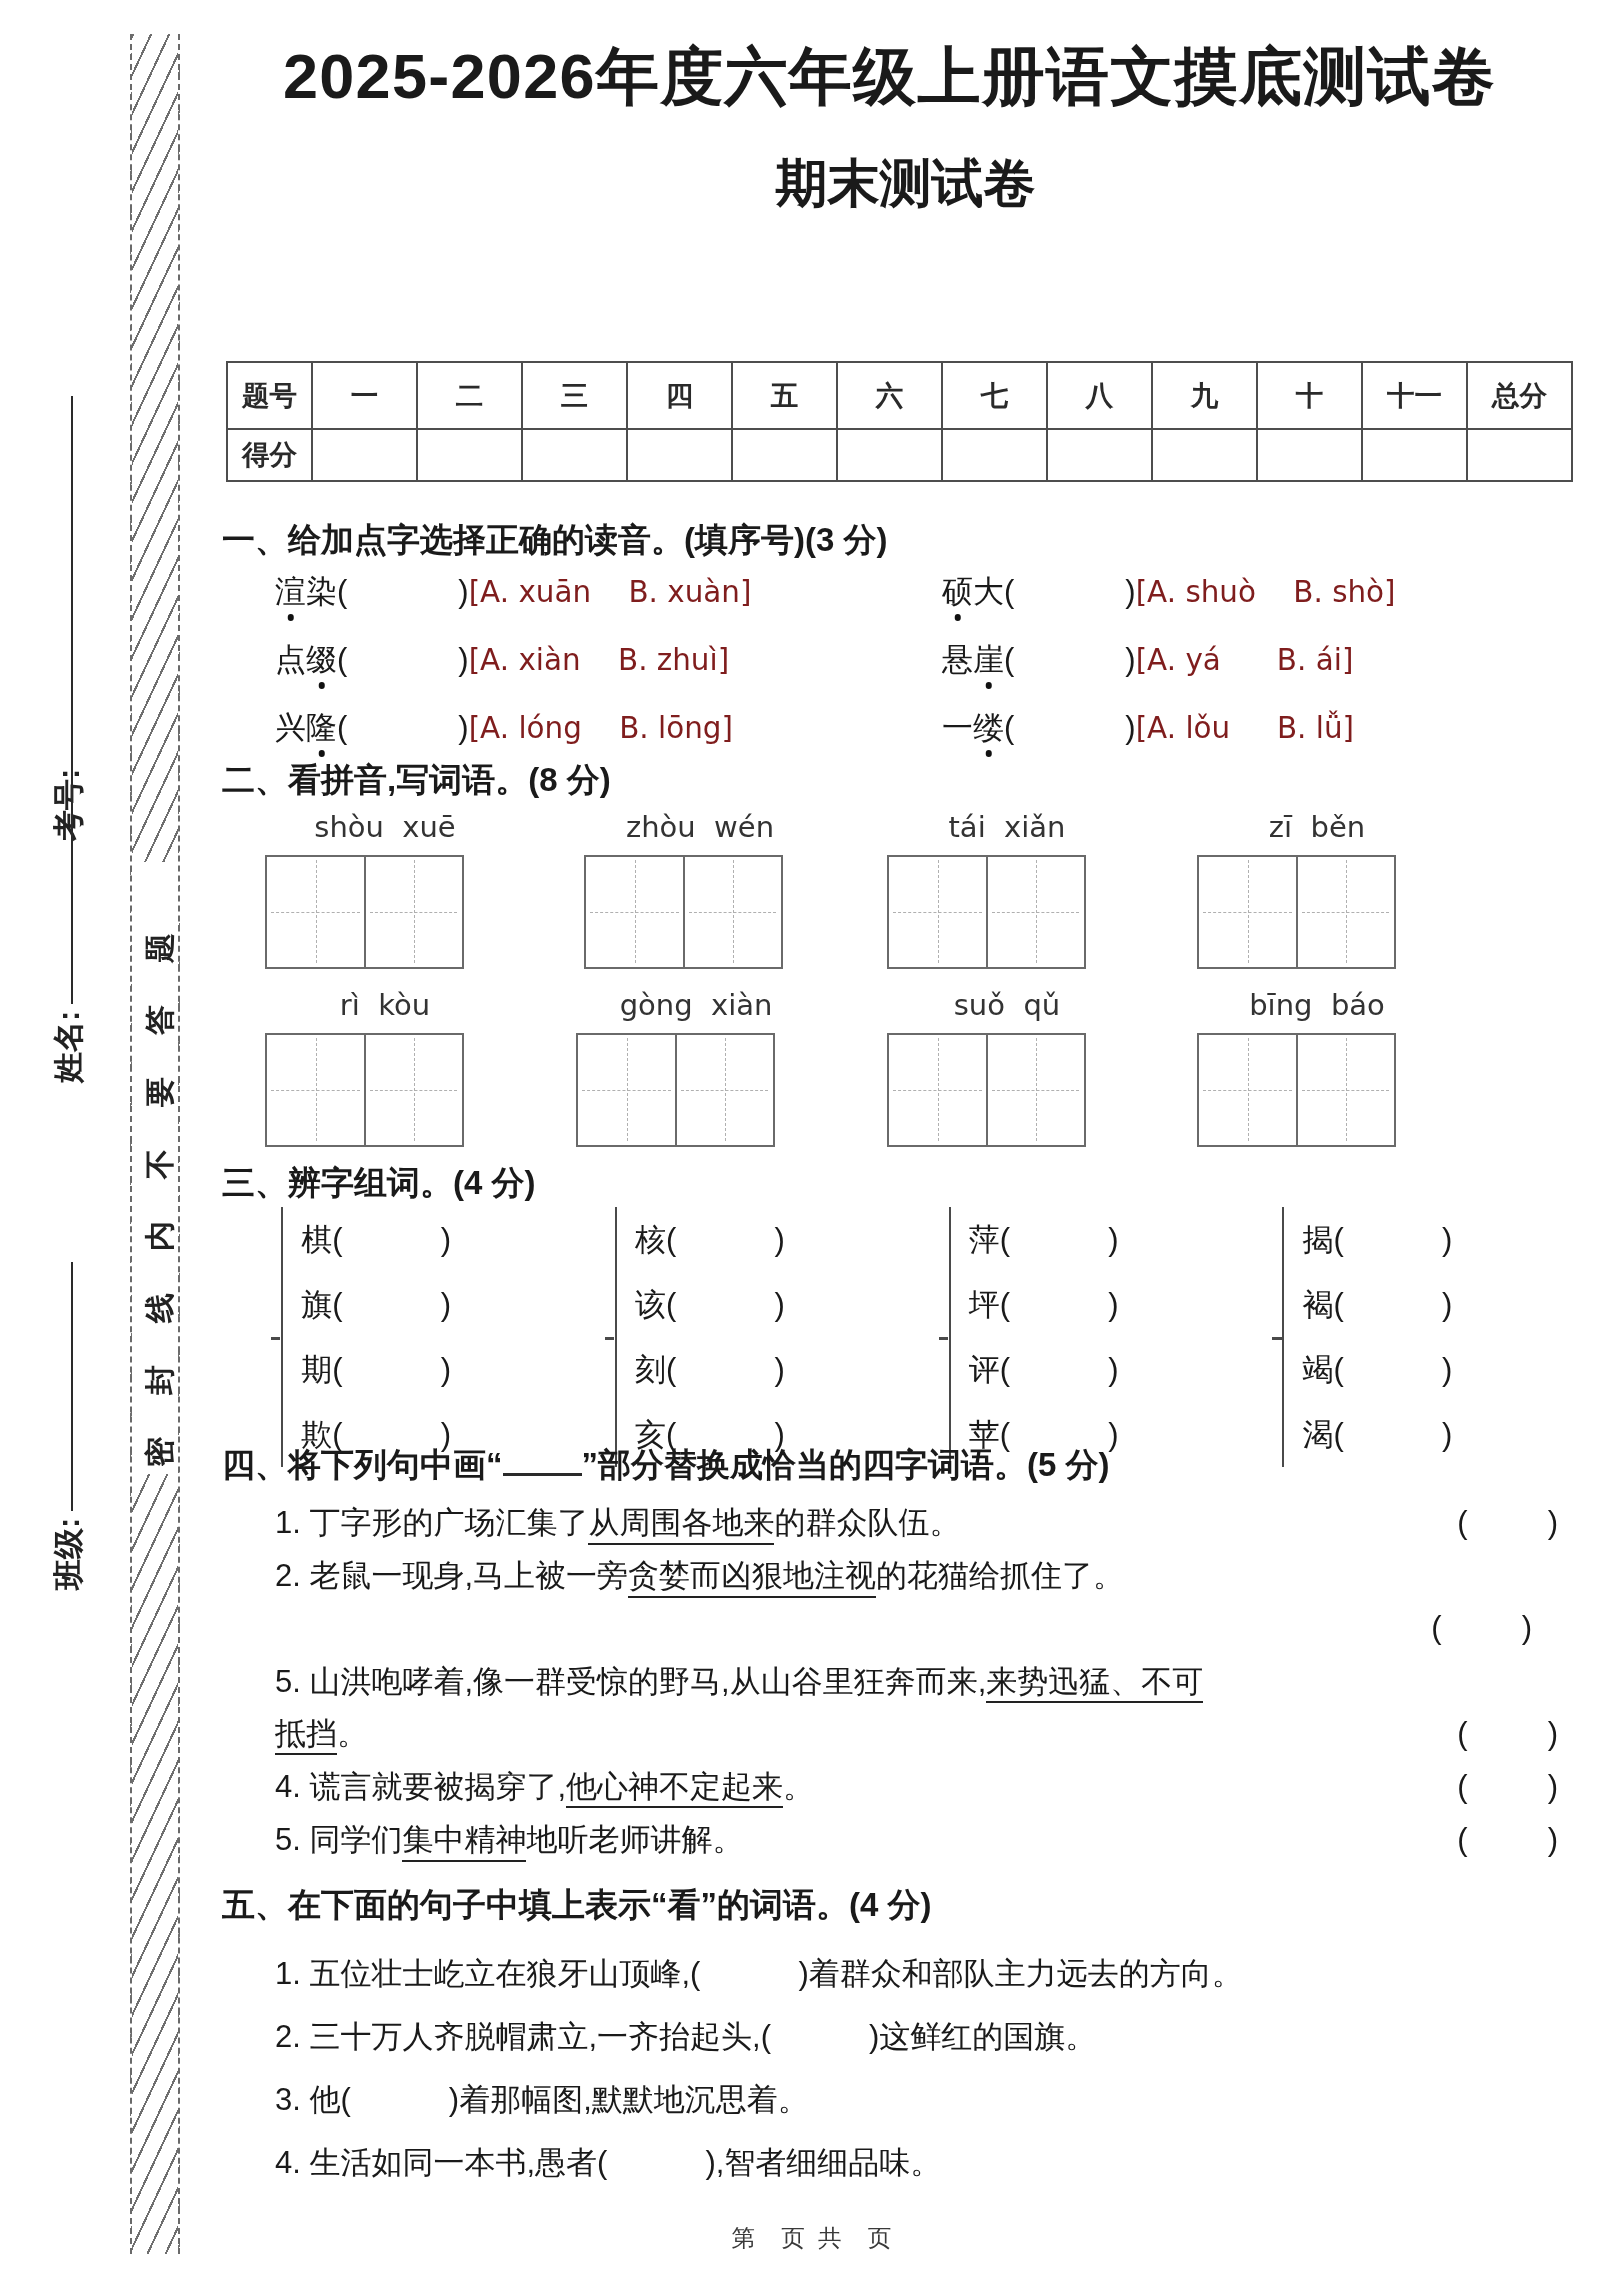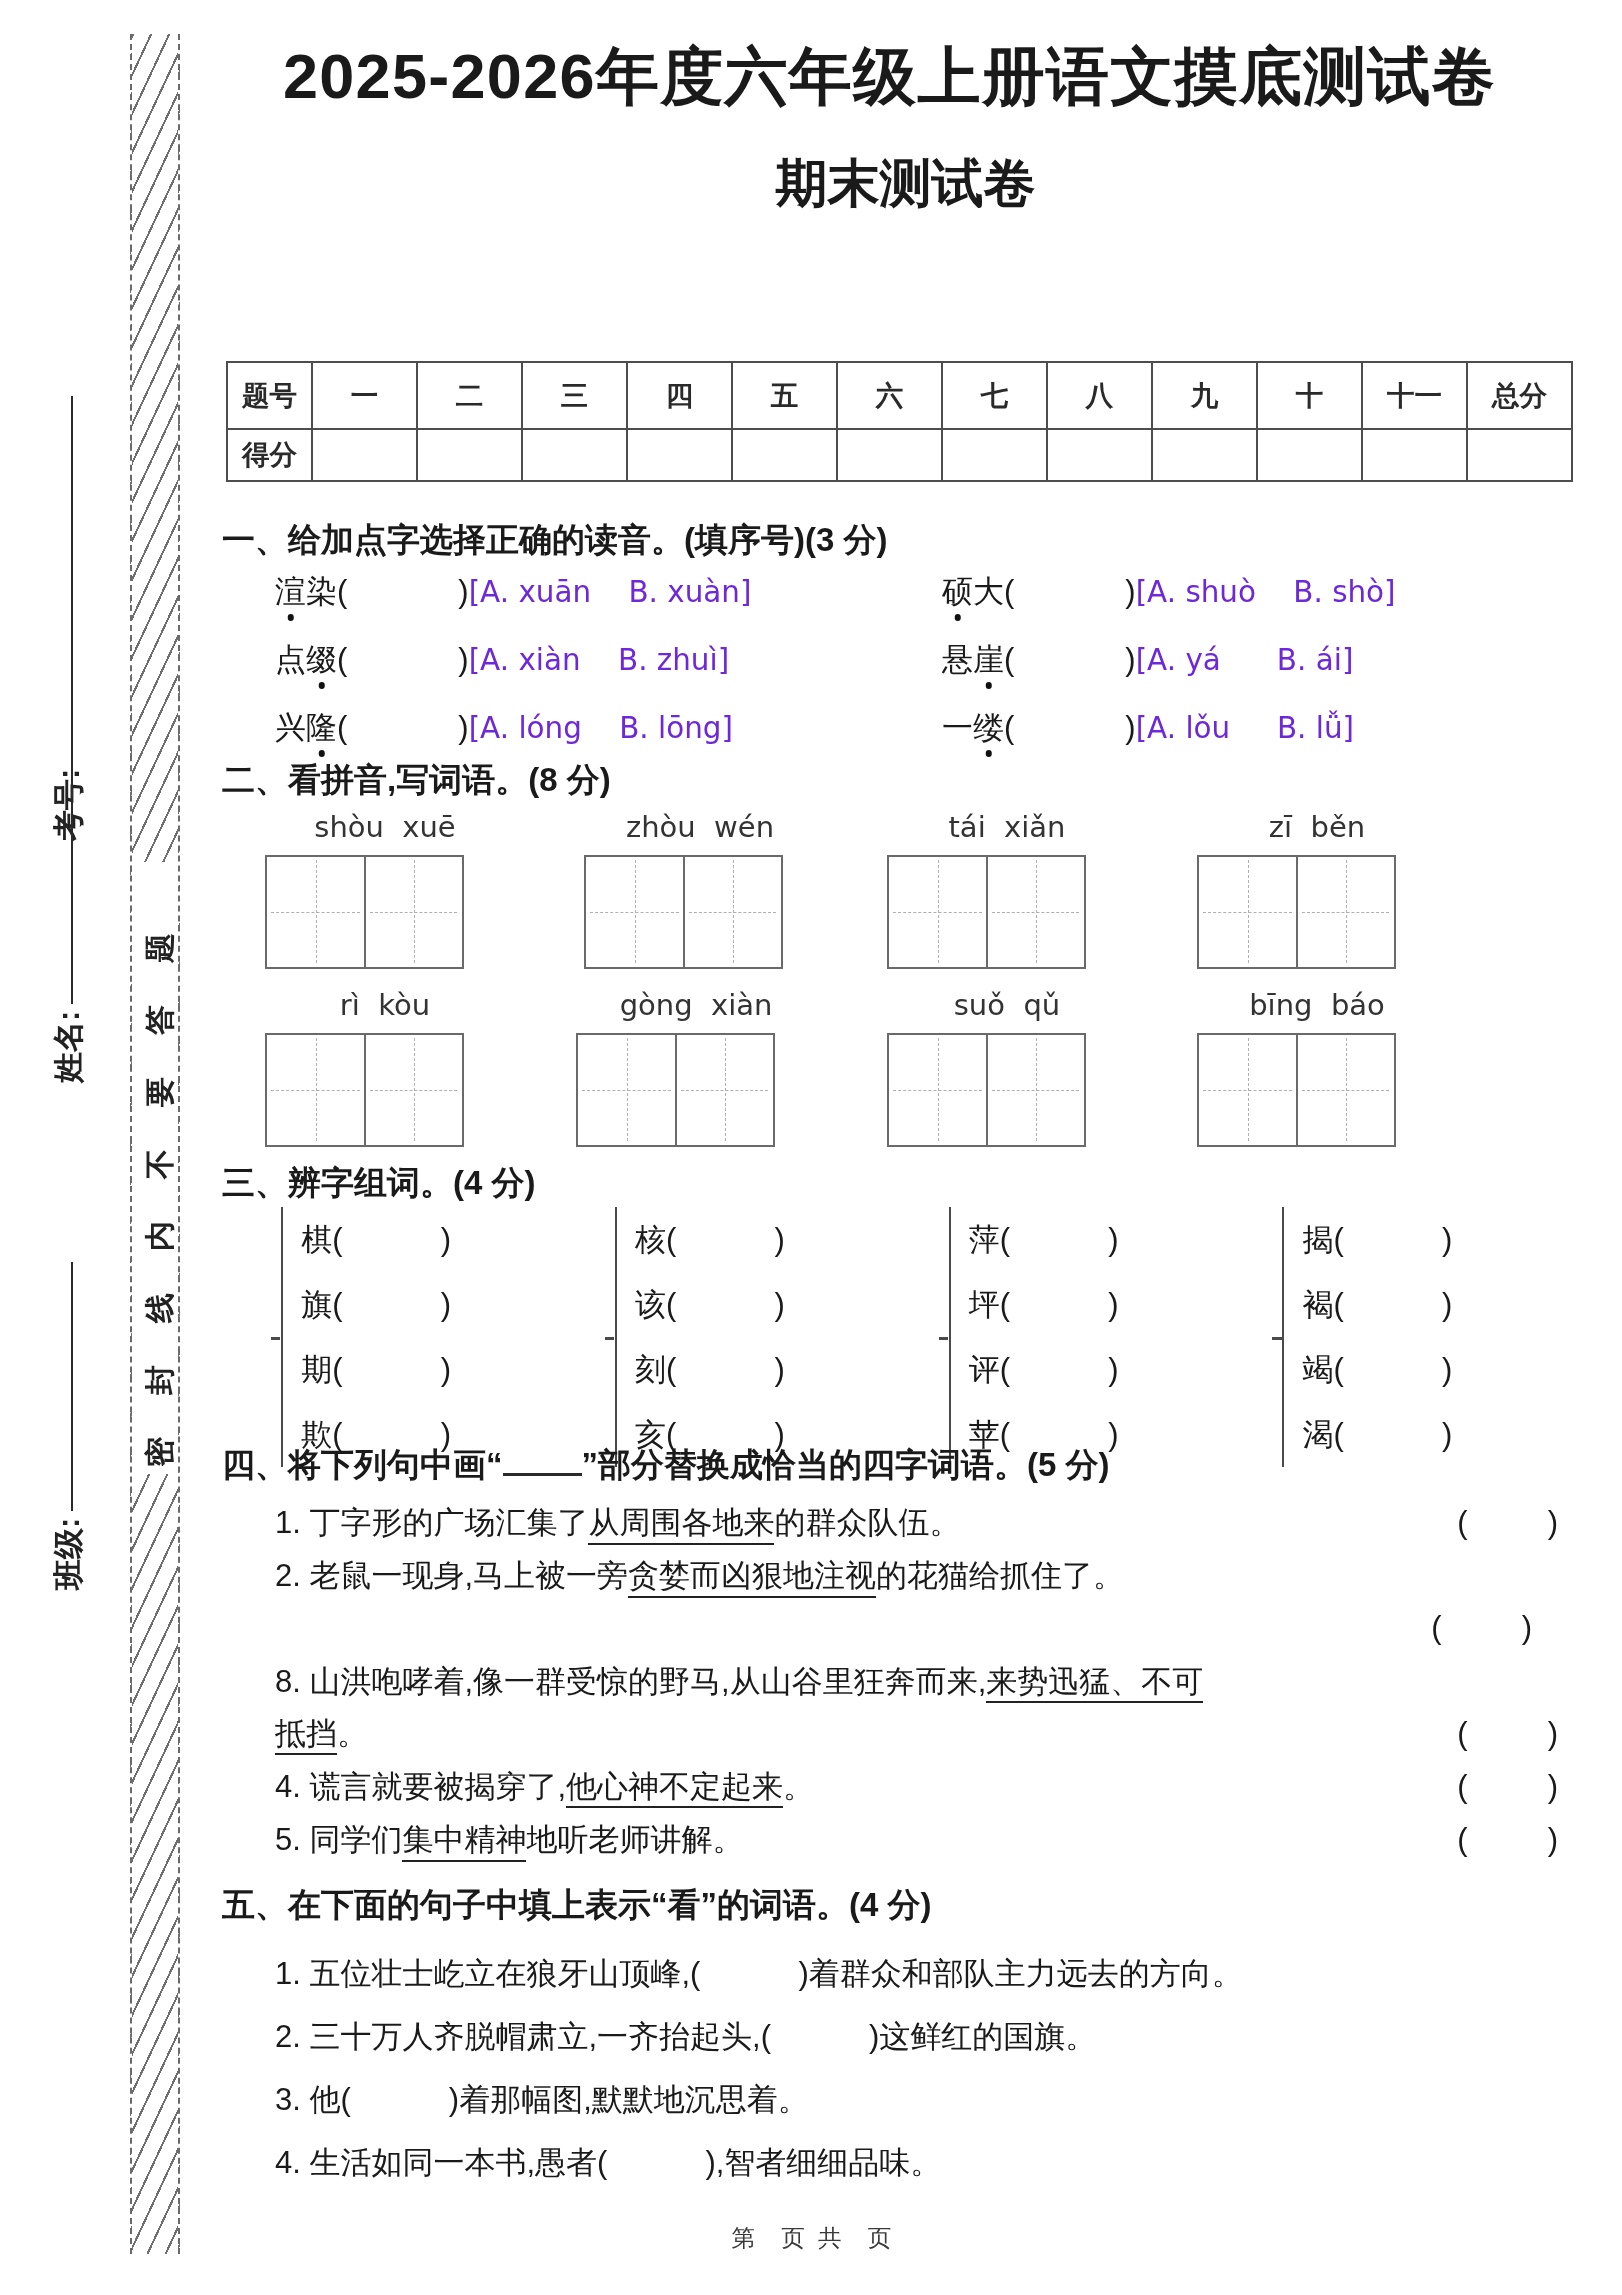--- a/index.html
+++ b/index.html
@@ -23,21 +23,21 @@
   .sec-heading { position:absolute; left:222px; font-size:33px; font-weight:800; white-space:nowrap; }
 
   
   .q1-grid { position:absolute; left:275px; top:571px; width:1302px; display:grid; grid-template-columns:667px 1fr; row-gap:26px; font-size:31px; }
   .q1-item { white-space:nowrap; }
   .emph { position:relative; }
   .emph::after { content:""; position:absolute; left:50%; transform:translateX(-50%); bottom:-11.8px; width:6.5px; height:6.5px; border-radius:50%; background:#111; }
   .pgap    { display:inline-block; width:98px; }
   .pgap-sm { display:inline-block; width:80px; }
   .pgap-lg { display:inline-block; width:111px; }
-  .opts { font-family:"DejaVu Sans", sans-serif; white-space:pre; font-size:29.4px; color:#6d28d9; }
+  .opts { font-family:"DejaVu Sans", sans-serif; white-space:pre; font-size:29.4px; color:#7f1d1d; }
 
   
   .pw { position:absolute; width:240px; }
   .pw .py { text-align:center; font-family:"DejaVu Sans", sans-serif; white-space:pre; font-size:29px; color:#333; margin-bottom:10.5px; }
   .tian { display:flex; border:2px solid #6a6a6a; width:199px; }
   .tian .cell { width:97px; height:110px; position:relative; }
   .tian .cell + .cell { border-left:2px solid #6a6a6a; }
   .tian .cell::before { content:""; position:absolute; left:50%; top:3.9px; bottom:3.9px; border-left:1.3px dashed #b0b0b0; }
   .tian .cell::after  { content:""; position:absolute; top:50%; left:3.9px; right:3.9px; border-top:1.3px dashed #b0b0b0; }
 
@@ -268,21 +268,21 @@
       <span>1. 丁字形的广场汇集了</span><span class="ul">从周围各地来</span><span>的群众队伍。</span>
       <span class="ansblank"><span>(</span><span class="pgap-sm"></span><span>)</span></span>
     </div>
     <div>
       <span>2. 老鼠一现身,马上被一旁</span><span class="ul">贪婪而凶狠地注视</span><span>的花猫给抓住了。</span>
     </div>
     <div class="q4-rightline">
       <span>(</span><span class="pgap-sm"></span><span>)</span>
     </div>
     <div class="q4-item">
-      <span>8. 山洪咆哮着,像一群受惊的野马,从山谷里狂奔而来,</span><span class="ul">来势迅猛、不可</span><br>
+      <span>5. 山洪咆哮着,像一群受惊的野马,从山谷里狂奔而来,</span><span class="ul">来势迅猛、不可</span><br>
       <span class="ul">抵挡</span><span>。</span>
       <span class="ansblank bot"><span>(</span><span class="pgap-sm"></span><span>)</span></span>
     </div>
     <div class="q4-item">
       <span>4. 谎言就要被揭穿了,</span><span class="ul">他心神不定起来</span><span>。</span>
       <span class="ansblank"><span>(</span><span class="pgap-sm"></span><span>)</span></span>
     </div>
     <div class="q4-item">
       <span>5. 同学们</span><span class="ul">集中精神</span><span>地听老师讲解。</span>
       <span class="ansblank"><span>(</span><span class="pgap-sm"></span><span>)</span></span>

